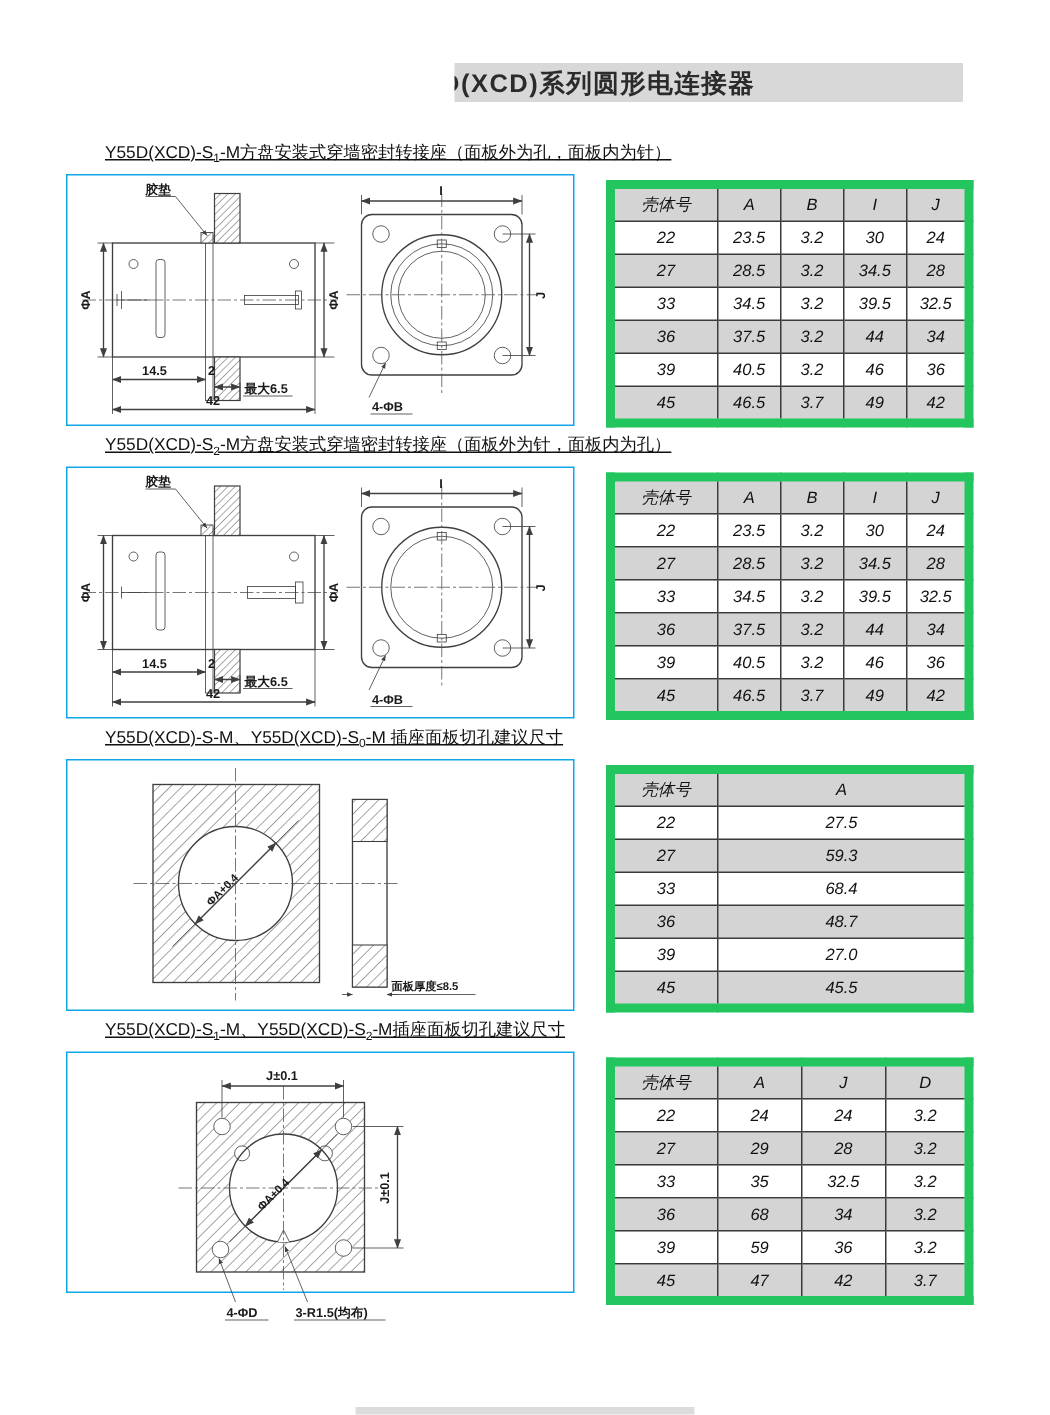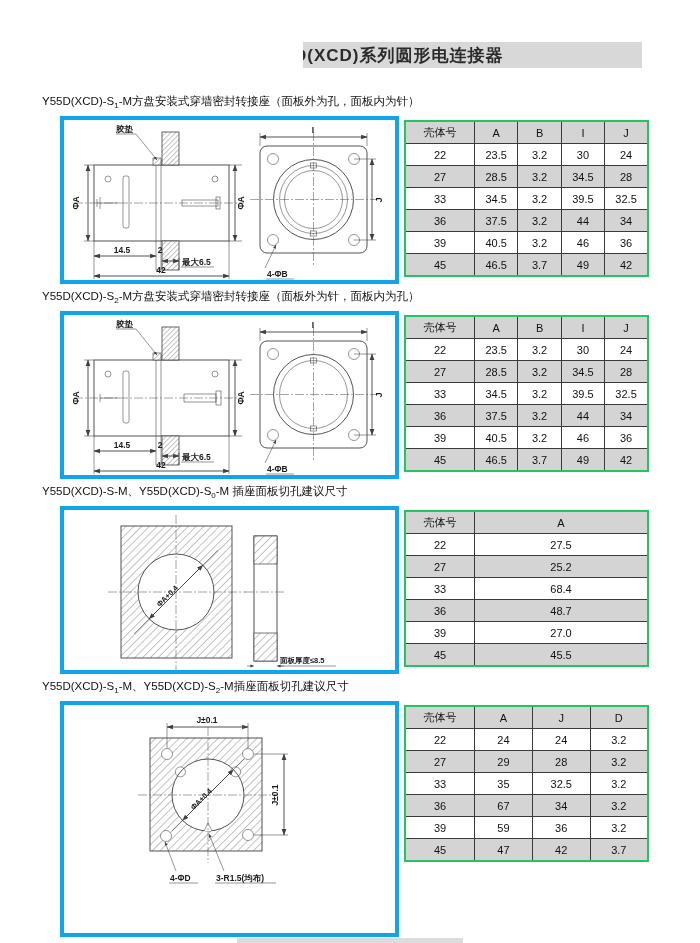--- a/index.html
+++ b/index.html
@@ -1,25 +1,25 @@
 <!DOCTYPE html>
 <html><head>
 <meta charset="utf-8">
 <style>
   html,body{margin:0;padding:0;}
   body{width:700px;height:943px;background:#ffffff;position:relative;overflow:hidden;
        font-family:"Liberation Sans",sans-serif;color:#1a1a1a;}
   .banner{position:absolute;left:303px;top:42px;width:339px;height:26px;background:#d8d8d8;
           display:flex;align-items:center;overflow:hidden;white-space:nowrap;}
   .banner .t{font-size:17px;font-weight:bold;color:#2b2b2b;letter-spacing:1px;margin-left:-9px;}
-  .caption{position:absolute;left:42px;font-size:11.5px;color:#111;white-space:nowrap;}
+  .caption{position:absolute;left:70px;font-size:11.5px;color:#111;white-space:nowrap;text-decoration:underline;}
   .caption sub{font-size:8px;}
-  .dbox{position:absolute;left:60px;width:339px;border:4px solid #0ea5e9;background:#fff;box-sizing:border-box;}
+  .dbox{position:absolute;left:44px;width:339px;border:1px solid #0ea5e9;background:#fff;box-sizing:border-box;}
   .dtable{position:absolute;left:404px;width:245px;border-collapse:collapse;table-layout:fixed;
-          font-size:11px;color:#111;border:2px solid #22c55e;}
+          font-size:11px;color:#111;border:6px solid #22c55e;font-style:italic;}
   .dtable th,.dtable td{border:1px solid #3a3a3a;height:21px;text-align:center;vertical-align:middle;
           font-weight:normal;padding:0;background:#fff;}
   .dtable th:first-child{width:68px;}
   .dtable thead th{background:#d4d4d4;}
   .dtable tbody tr:nth-child(even) td{background:#d4d4d4;}
   .footer-bar{position:absolute;left:237px;top:938px;width:226px;height:5px;background:#dcdcdc;}
   svg{display:block;}
   svg text{font-family:"Liberation Sans",sans-serif;fill:#1a1a1a;}
   .dim{font-size:8.5px;font-weight:bold;}
   .dims{font-size:7.5px;font-weight:bold;}
@@ -343,21 +343,21 @@
         <th>A</th>
       </tr>
     </thead>
     <tbody>
       <tr>
         <td>22</td>
         <td>27.5</td>
       </tr>
       <tr>
         <td>27</td>
-        <td>25.2</td>
+        <td>59.3</td>
       </tr>
       <tr>
         <td>33</td>
         <td>68.4</td>
       </tr>
       <tr>
         <td>36</td>
         <td>48.7</td>
       </tr>
       <tr>
@@ -366,21 +366,21 @@
       </tr>
       <tr>
         <td>45</td>
         <td>45.5</td>
       </tr>
     </tbody>
   </table>
 
 <div class="caption" style="top:679px"><span>Y55D(XCD)-S</span><sub>1</sub><span>-M、Y55D(XCD)-S</span><sub>2</sub><span>-M插座面板切孔建议尺寸</span></div>
 
-<div class="dbox" style="top:701px;height:236px">
+<div class="dbox" style="top:701px;height:161px">
 <svg width="337" height="191" viewBox="0 0 337 191">
   <defs>
     <pattern id="h4" width="5.5" height="5.5" patternUnits="userSpaceOnUse" patternTransform="rotate(45)">
       <rect width="5.5" height="5.5" fill="#fff"></rect>
           <line x1="0" y1="0" x2="0" y2="5.5" stroke="#6a6a6a" stroke-width="0.8"></line>
     </pattern>
     <marker id="ar4" viewBox="0 0 8 8" refX="7.5" refY="4" markerWidth="7" markerHeight="7" orient="auto-start-reverse">
       <path d="M0,1 L8,4 L0,7 Z" fill="#3f3f3f"></path>
     </marker>
   </defs>
@@ -448,21 +448,21 @@
         <td>3.2</td>
       </tr>
       <tr>
         <td>33</td>
         <td>35</td>
         <td>32.5</td>
         <td>3.2</td>
       </tr>
       <tr>
         <td>36</td>
-        <td>67</td>
+        <td>68</td>
         <td>34</td>
         <td>3.2</td>
       </tr>
       <tr>
         <td>39</td>
         <td>59</td>
         <td>36</td>
         <td>3.2</td>
       </tr>
       <tr>

